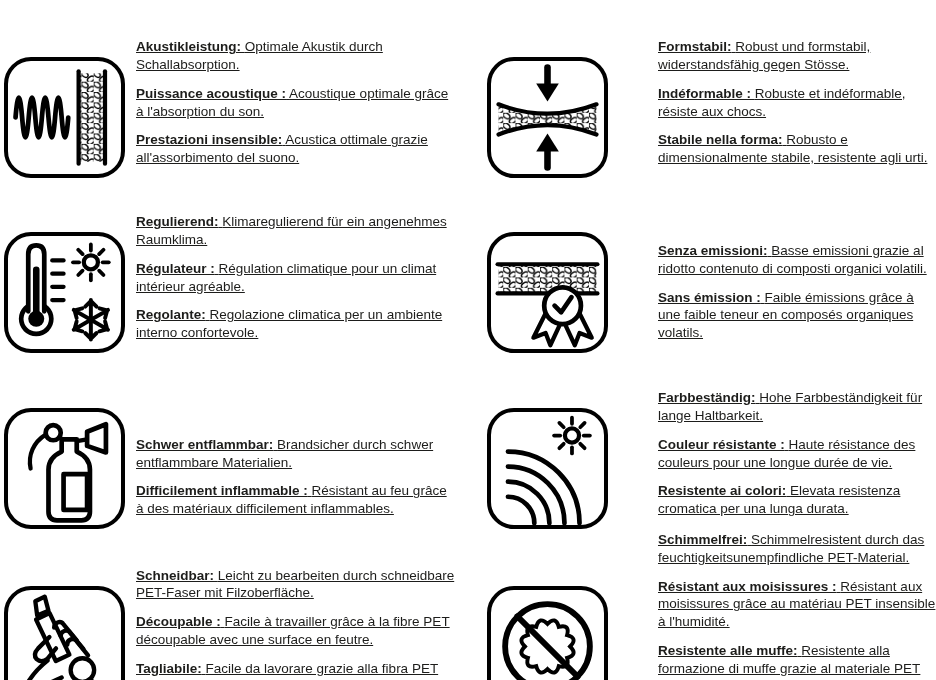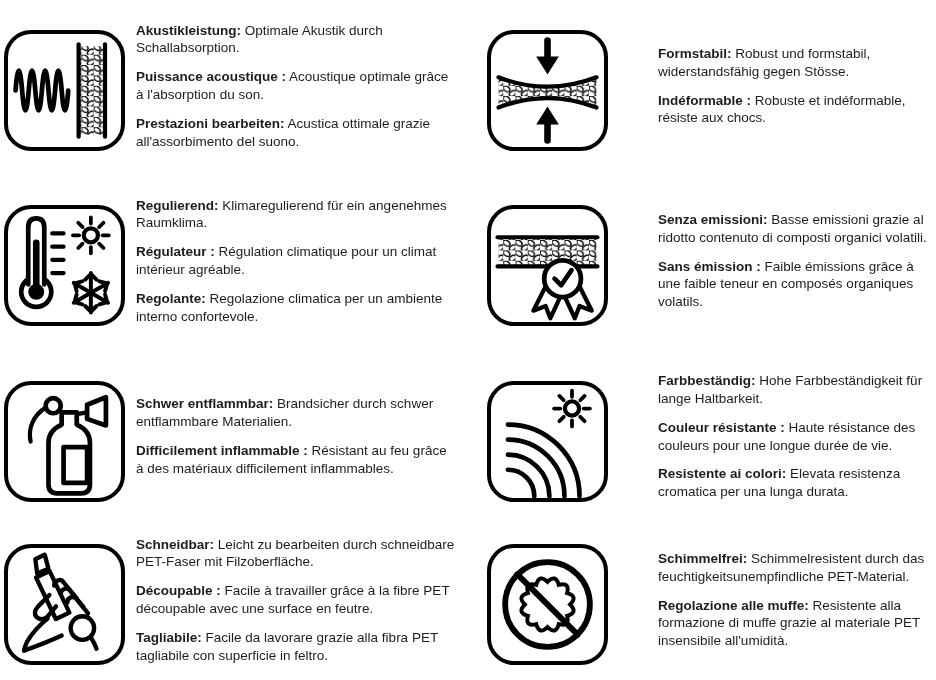--- a/index.html
+++ b/index.html
@@ -7,21 +7,21 @@
     width:936px;height:680px;overflow:hidden;background:#ffffff;
     font-family:"Liberation Sans", sans-serif;color:#1d1d1b;
   }
   .grid{
     display:grid;
     grid-template-columns:468px 468px;
     grid-template-rows:175px 175px 176px 1fr;
     padding-top:3px;
     width:936px;height:677px;
   }
-  .cell{display:flex;align-items:center;}
+  .cell{display:flex;align-items:flex-end;text-decoration:underline;}
   .cell.left{padding-left:4px;}
   .cell.right{padding-left:19px;gap:39px;}
   .iconbox{
     width:121px;height:121px;box-sizing:border-box;
     border:4.5px solid #000;border-radius:27px;background:#fff;
     display:flex;align-items:center;justify-content:center;
     flex:0 0 auto;overflow:hidden;
   }
   .iconbox svg{width:113px;height:113px;display:block;}
   .txt{margin-left:11px;padding-top:2px;width:320px;}
@@ -49,21 +49,21 @@
           <rect x="75" y="13" width="28" height="94" fill="url(#fibA)" stroke="none"></rect>
           <line x1="75" y1="11" x2="75" y2="109" stroke-width="4.5"></line>
           <line x1="103" y1="11" x2="103" y2="109" stroke-width="4.5"></line>
           <path d="M8,60 Q11.5,18 15,60 T22,60 T29,60 T36,60 T43,60 T50,60 T57,60 T64,60" stroke-width="5"></path>
         </g>
       </svg>
     </div>
     <div class="txt">
       <p class="feat"><span class="lbl">Akustikleistung:</span> <span>Optimale Akustik durch Schallabsorption.</span></p>
       <p class="feat"><span class="lbl">Puissance acoustique :</span> <span>Acoustique optimale grâce à l'absorption du son.</span></p>
-      <p class="feat"><span class="lbl">Prestazioni bearbeiten:</span> <span>Acustica ottimale grazie all'assorbimento del suono.</span></p>
+      <p class="feat"><span class="lbl">Prestazioni insensible:</span> <span>Acustica ottimale grazie all'assorbimento del suono.</span></p>
     </div>
   </div>
 
   <div class="cell right">
     <div class="iconbox">
       <svg viewBox="0 0 120 120">
         <defs>
           <pattern id="fibB" width="13" height="11" patternUnits="userSpaceOnUse">
             <g fill="none" stroke="#000" stroke-width="1.5">
               <ellipse cx="3.5" cy="3.2" rx="3.9" ry="2.6" transform="rotate(38 3.5 3.2)"></ellipse>
@@ -78,20 +78,21 @@
           <line x1="60" y1="7" x2="60" y2="26" stroke-width="7"></line>
           <polygon points="48,24 72,24 60,43" fill="#000" stroke="none"></polygon>
           <line x1="60" y1="113" x2="60" y2="94" stroke-width="7"></line>
           <polygon points="48,96 72,96 60,77" fill="#000" stroke="none"></polygon>
         </g>
       </svg>
     </div>
     <div class="txt">
       <p class="feat"><span class="lbl">Formstabil:</span> <span>Robust und formstabil, widerstandsfähig gegen Stösse.</span></p>
       <p class="feat"><span class="lbl">Indéformable :</span> <span>Robuste et indéformable, résiste aux chocs.</span></p>
+      <p class="feat"><span class="lbl">Stabile nella forma:</span> <span>Robusto e dimensionalmente stabile, resistente agli urti.</span></p>
     </div>
   </div>
 
   <div class="cell left">
     <div class="iconbox">
       <svg viewBox="0 0 120 120">
         <g fill="none" stroke="#000" stroke-linecap="round">
           <circle cx="30" cy="88" r="16" stroke-width="5"></circle>
           <path d="M21.5,80 V19.5 Q21.5,10 30,10 Q38.5,10 38.5,19.5 V80" fill="#fff" stroke-width="5"></path>
           <line x1="30" y1="36" x2="30" y2="80" stroke-width="7"></line>
@@ -234,17 +235,18 @@
       <svg viewBox="0 0 120 120">
         <g fill="none" stroke="#000" stroke-linecap="round">
           <path d="M84,60 Q92.8,68.8 80.8,72 Q84,84 72,80.8 Q68.8,92.8 60,84 Q51.2,92.8 48,80.8 Q36,84 39.2,72 Q27.2,68.8 36,60 Q27.2,51.2 39.2,48 Q36,36 48,39.2 Q51.2,27.2 60,36 Q68.8,27.2 72,39.2 Q84,36 80.8,48 Q92.8,51.2 84,60 Z" stroke-width="4.2"></path>
           <circle cx="60" cy="60" r="45" stroke-width="6.2"></circle>
           <line x1="28" y1="28" x2="92" y2="92" stroke-width="6.2"></line>
         </g>
       </svg>
     </div>
     <div class="txt">
       <p class="feat"><span class="lbl">Schimmelfrei:</span> <span>Schimmelresistent durch das feuchtigkeitsunempfindliche PET-Material.</span></p>
-      <p class="feat"><span class="lbl">Regolazione alle muffe:</span> <span>Resistente alla formazione di muffe grazie al materiale PET insensibile all'umidità.</span></p>
+      <p class="feat"><span class="lbl">Résistant aux moisissures :</span> <span>Résistant aux moisissures grâce au matériau PET insensible à l'humidité.</span></p>
+      <p class="feat"><span class="lbl">Resistente alle muffe:</span> <span>Resistente alla formazione di muffe grazie al materiale PET insensibile all'umidità.</span></p>
     </div>
   </div>
 
 </div>
 
 </body></html>

